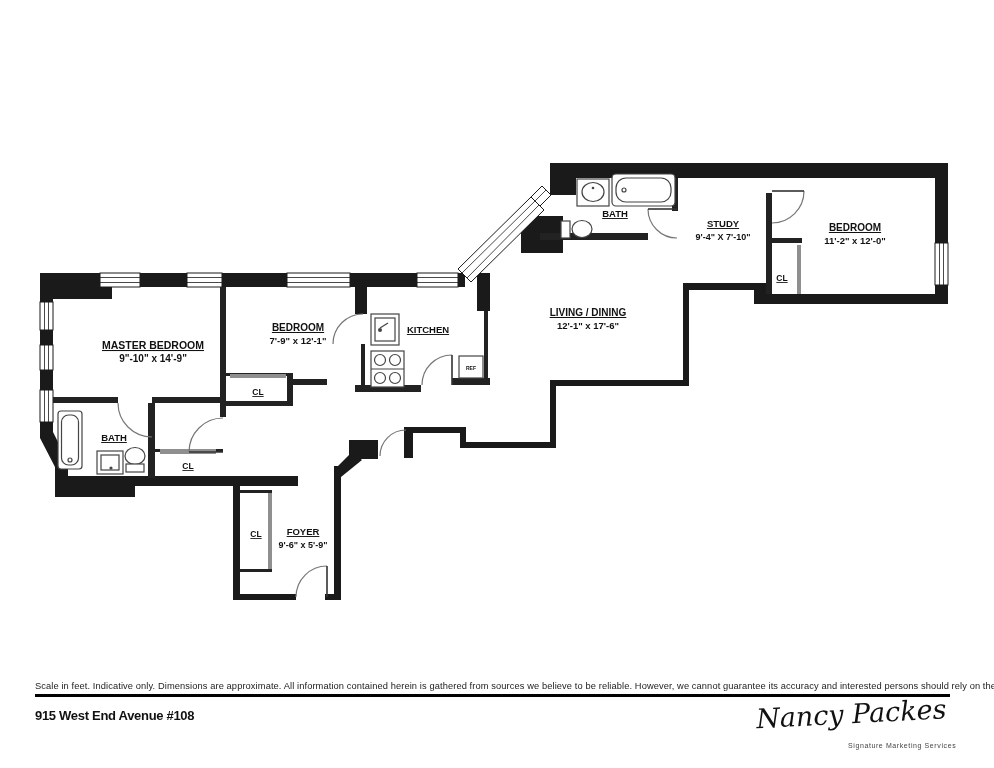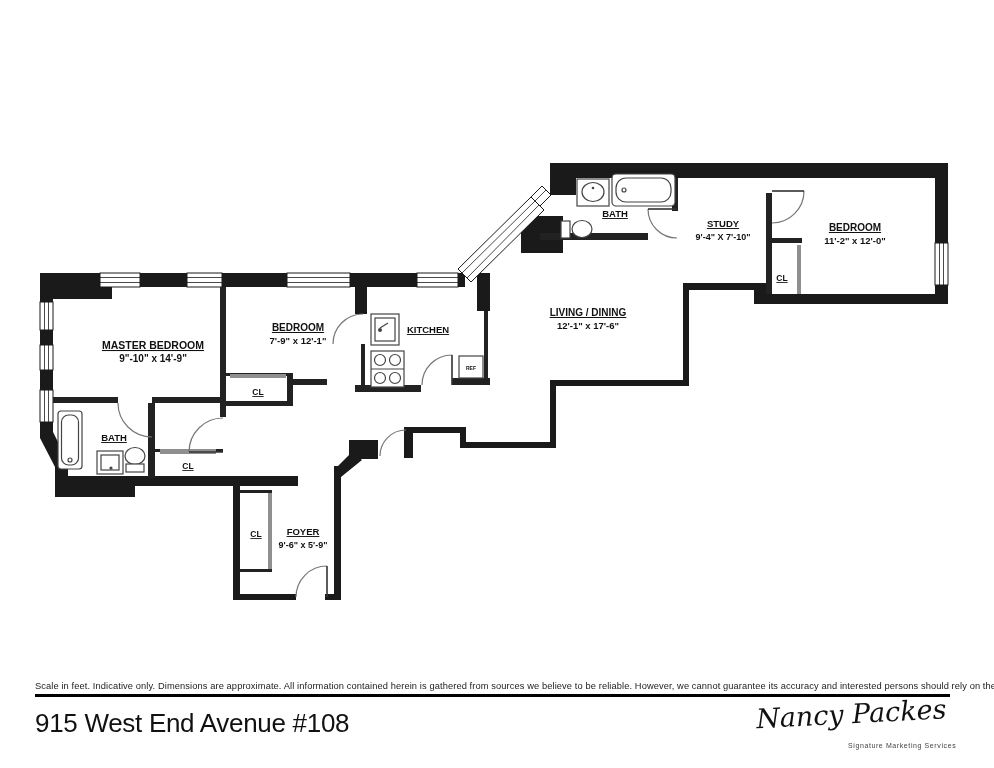--- a/index.html
+++ b/index.html
@@ -10,21 +10,21 @@
   .wall{fill:#1a1a1a;}
   .thin{fill:#222;}
   .win{fill:#fff;stroke:#1a1a1a;stroke-width:1;}
   .winline{stroke:#1a1a1a;stroke-width:0.8;}
   .arc{fill:none;stroke:#777;stroke-width:1.2;}
   .leaf{stroke:#333;stroke-width:1.6;}
   .fix{fill:#fff;stroke:#444;stroke-width:1.2;}
   .slider{fill:#8f8f8f;}
   #disclaimer{position:absolute;left:35px;top:681px;width:930px;font-size:9.3px;color:#222;white-space:nowrap;letter-spacing:0.1px;}
   #rule{position:absolute;left:35px;top:694px;width:915px;height:3px;background:#000;}
-  #address{position:absolute;left:35px;top:708px;font-size:26px;font-weight:normal;color:#111;letter-spacing:-0.3px;}
+  #address{position:absolute;left:35px;top:708px;font-size:13px;font-weight:bold;color:#111;letter-spacing:-0.3px;}
   #signature{position:absolute;left:756px;top:698px;width:200px;font-family:"DejaVu Serif",serif;font-style:italic;font-size:27px;color:#111;transform:rotate(-3deg);white-space:nowrap;}
   #tagline{position:absolute;left:848px;top:742px;font-size:7px;letter-spacing:0.6px;color:#444;}
 </style>
 </head>
 <body>
 
 <svg id="plan" width="994" height="670" viewBox="0 0 994 670" xmlns="http://www.w3.org/2000/svg">
 
   <g>
     <rect class="wall" x="40" y="273" width="425" height="14"></rect>

